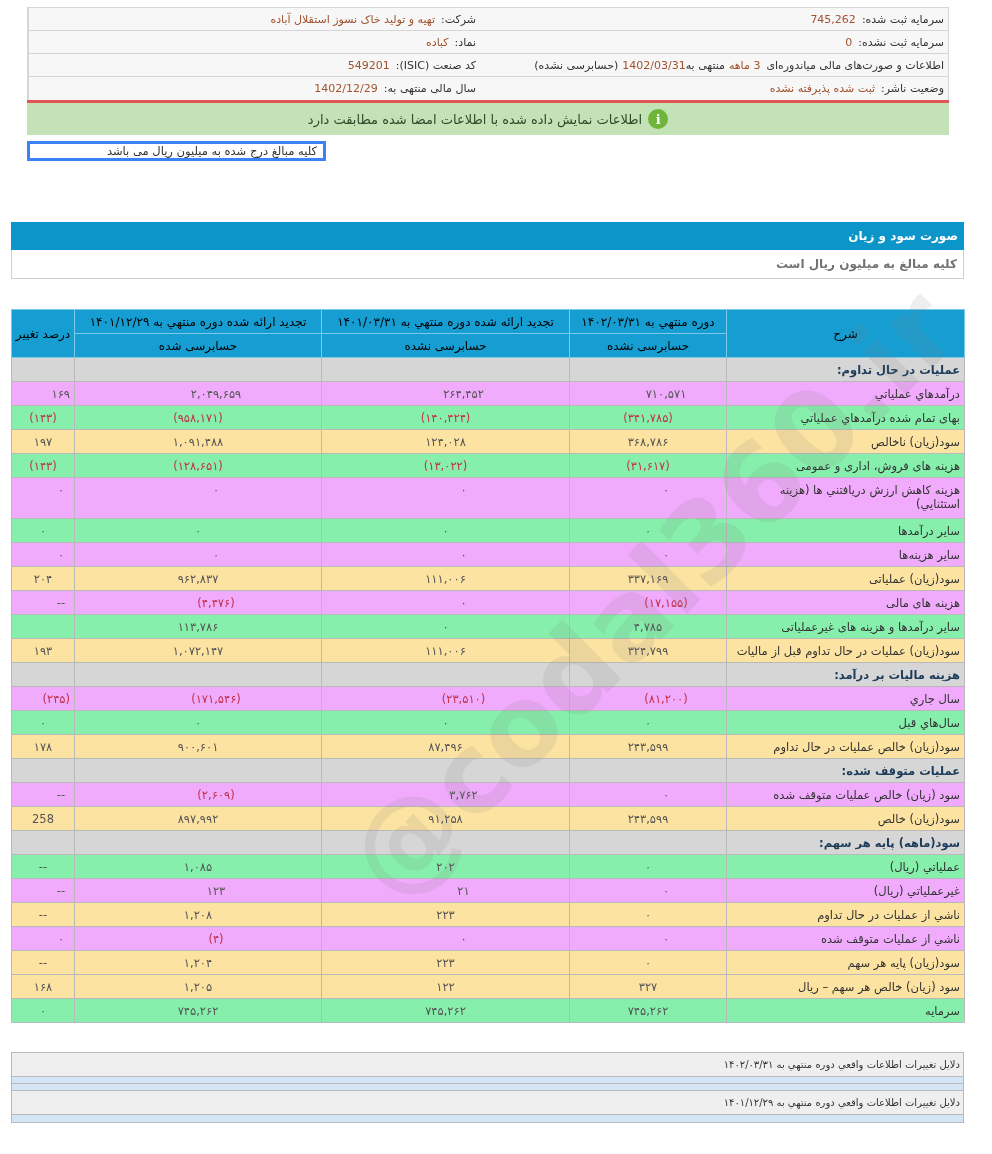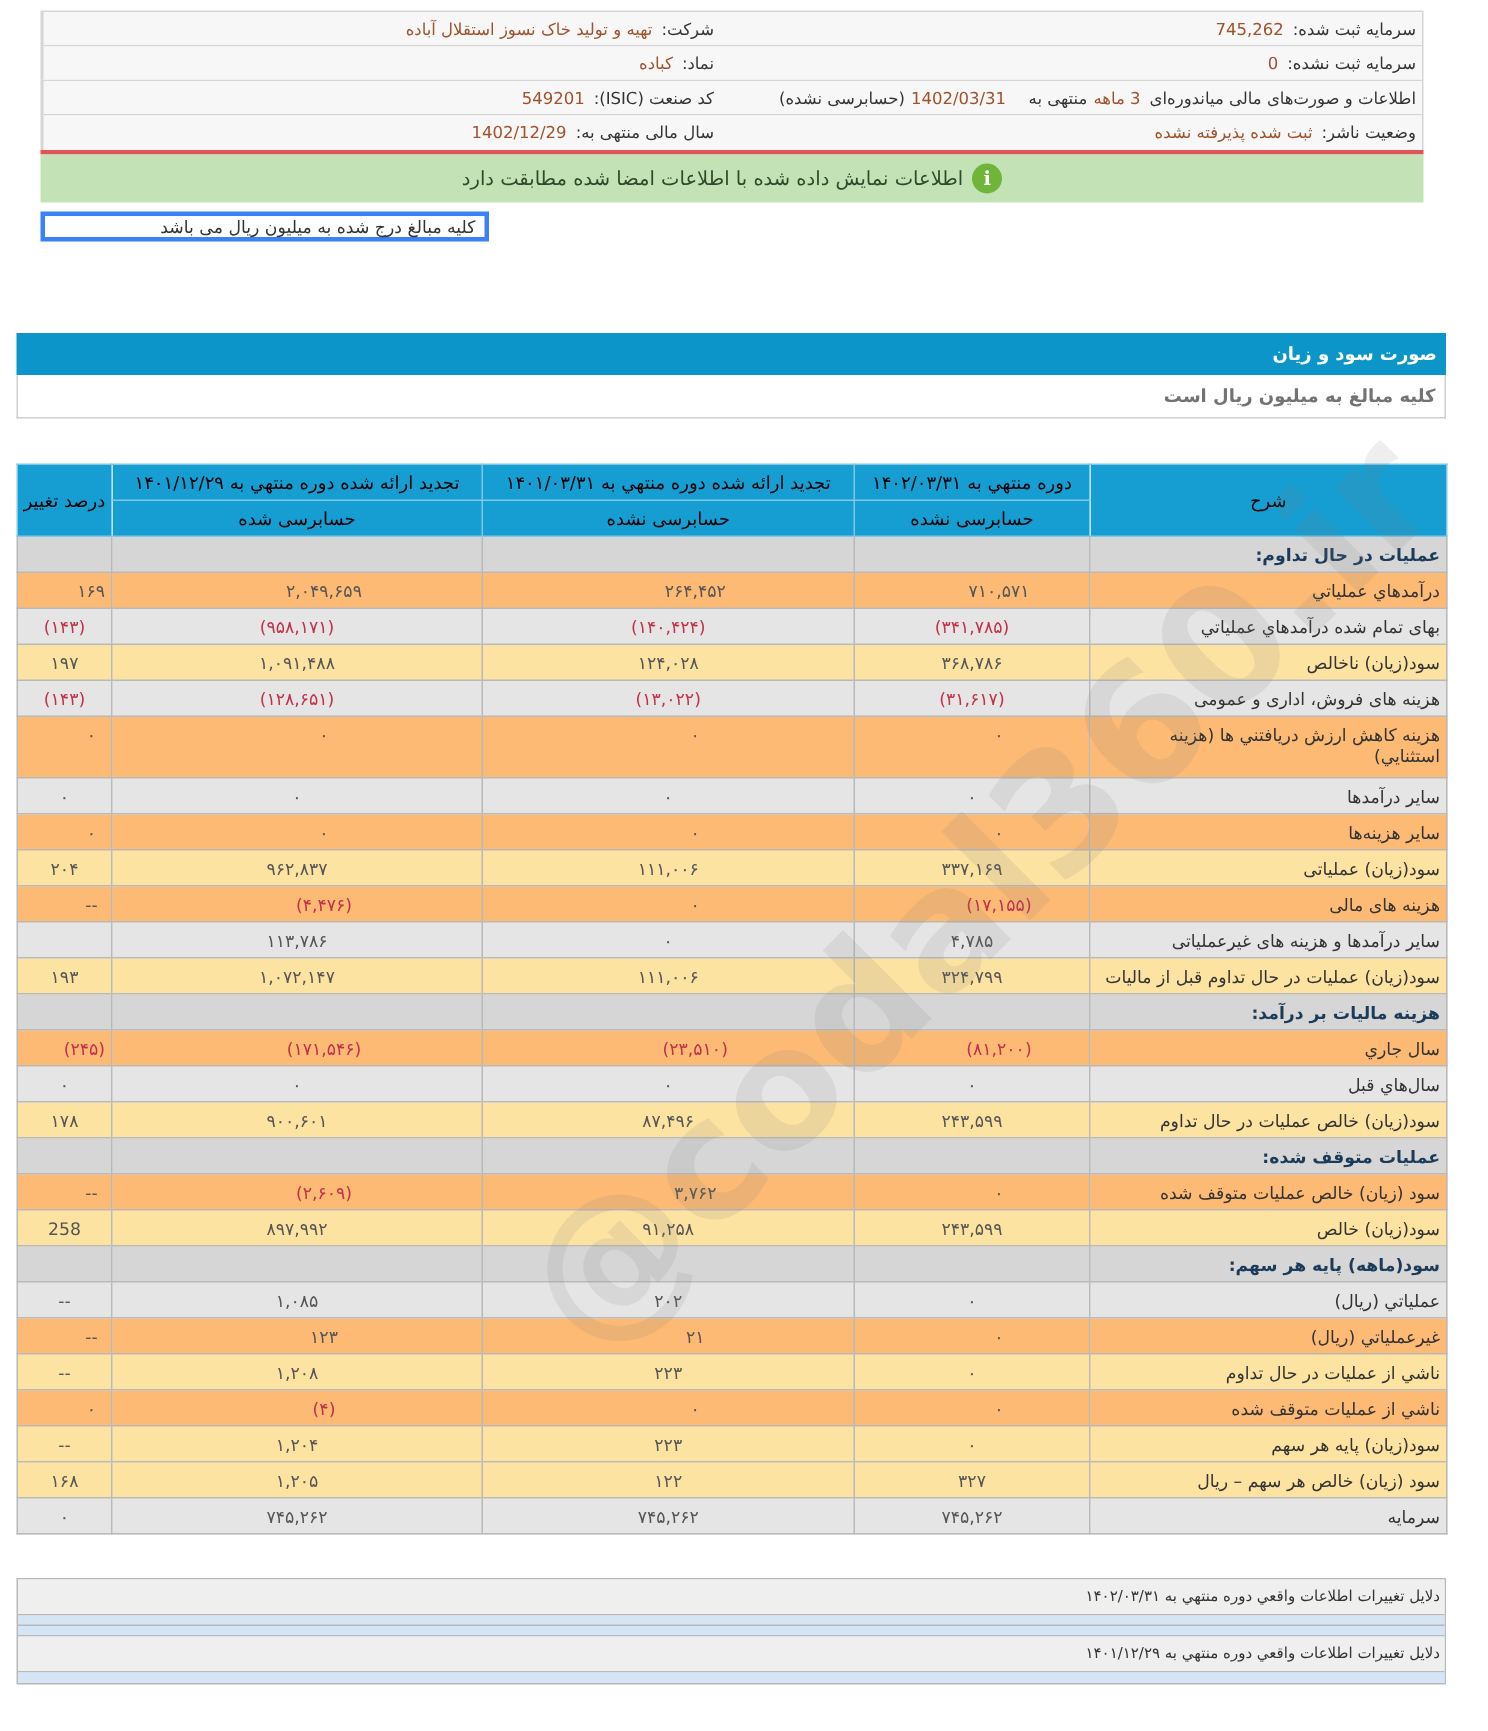--- a/index.html
+++ b/index.html
@@ -26,22 +26,22 @@
   .sec-sub { position: absolute; left: 11px; top: 250px; width: 953px; height: 29px; border: 1px solid #cfcfcf; border-top: none; direction: rtl; padding: 0 6px; display: flex; align-items: center; font-size: 12px; font-weight: bold; color: #737373; }
 
   
   table.main { position: absolute; left: 11px; top: 309px; width: 953px; border-collapse: collapse; direction: rtl; table-layout: fixed; }
   table.main th { background: #169ed3; color: #000000; font-weight: normal; font-size: 12px; height: 24px; border: 1px solid #7fc7e6; text-align: center; padding: 0 2px; white-space: nowrap; overflow: hidden; }
   table.main th.th-top { height: 24px; }
   table.main td { height: 24px; border: 1px solid #b9b9b9; font-size: 11.5px; padding: 0 4px; text-align: center; color: #555; }
   table.main td.desc { text-align: right; color: #333; }
   table.main tr.sec td { background: #d6d6d6; }
   table.main tr.sec td.desc { font-weight: bold; color: #1c3b5a; }
-  table.main tr.b td { background: #fdba74; padding-left: 40px; }
-  table.main tr.g td { background: #e5e5e5; }
+  table.main tr.b td { background: #f0abfc; padding-left: 40px; }
+  table.main tr.g td { background: #86efac; }
   table.main tr.y td { background: #fde3a1; }
   table.main tr.tall td { height: 41px; vertical-align: top; padding-top: 5px; }
   table.main td.neg { color: #c2314a; }
 
   
   .reasons { position: absolute; left: 11px; top: 1052px; width: 953px; border: 1px solid #b9b9b9; direction: rtl; }
   .reason-row { height: 24px; background: #efefef; display: flex; align-items: center; padding: 0 3px; font-size: 10px; color: #333; border-bottom: 1px solid #b9b9b9; }
   .reason-gap { height: 7px; background: #d4e5f5; border-bottom: 1px solid #b9b9b9; }
   .reason-gap:last-child { border-bottom: none; }
 
@@ -73,21 +73,21 @@
     </div>
   </div>
   <div class="info-row">
     <div class="info-cell right">
       <span class="lbl">کد صنعت (ISIC):</span>
       <span class="val">549201</span>
     </div>
     <div class="info-cell">
       <span class="lbl">اطلاعات و صورت‌های مالی میاندوره‌ای</span>
       <span class="val" style="margin-left:4px">3 ماهه</span>
-      <span class="lbl" style="margin-left:15px">منتهی به</span>
+      <span class="lbl" style="margin-left:0">منتهی به</span>
       <span class="val" style="margin-left:4px">1402/03/31</span>
       <span class="lbl">(حسابرسی نشده)</span>
     </div>
   </div>
   <div class="info-row">
     <div class="info-cell right">
       <span class="lbl">سال مالی منتهی به:</span>
       <span class="val">1402/12/29</span>
     </div>
     <div class="info-cell">

